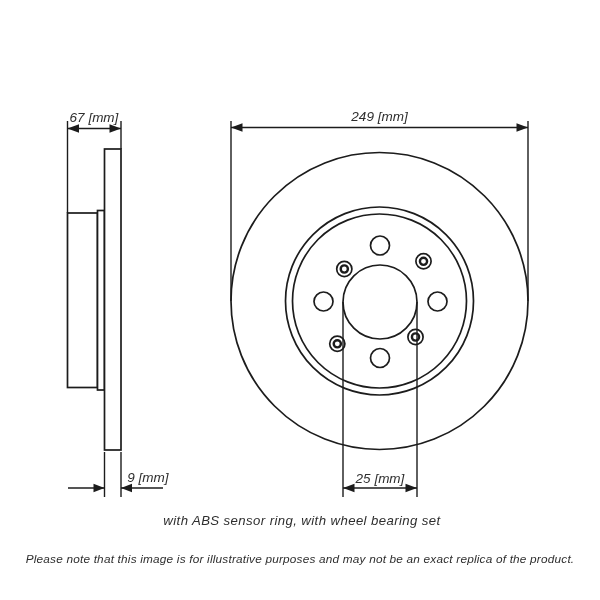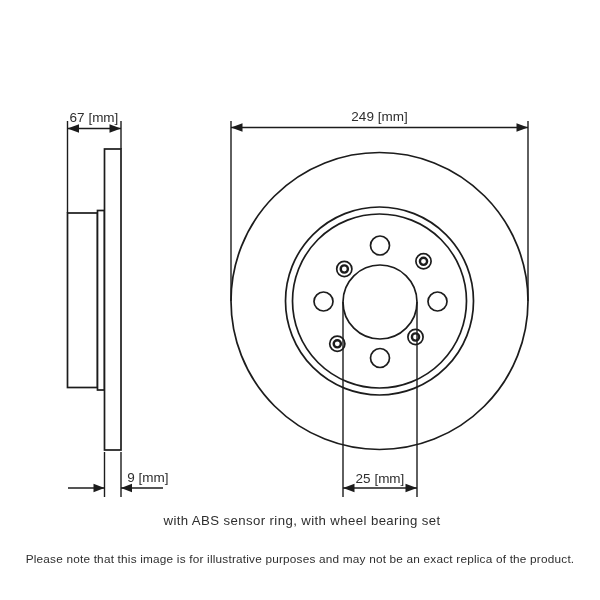--- a/index.html
+++ b/index.html
@@ -7,20 +7,21 @@
     padding: 0;
     background: #ffffff;
   }
   .stage {
     position: relative;
     width: 599px;
     height: 600px;
     background: var(--bg, #ffffff);
     overflow: hidden;
     font-family: "Liberation Sans", sans-serif;
+    font-style: italic;
   }
   svg { display: block; }
   .outline {
     fill: #ffffff;
     stroke: var(--line, #1c1c1c);
     stroke-width: 1.7;
   }
   .thin {
     fill: none;
     stroke: var(--line, #1c1c1c);

